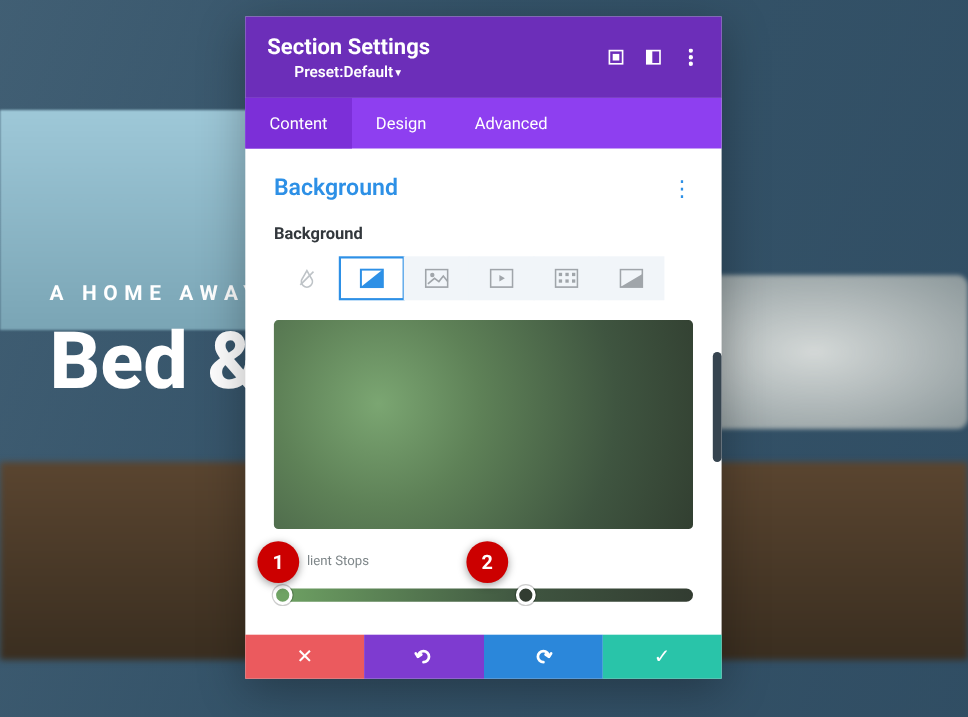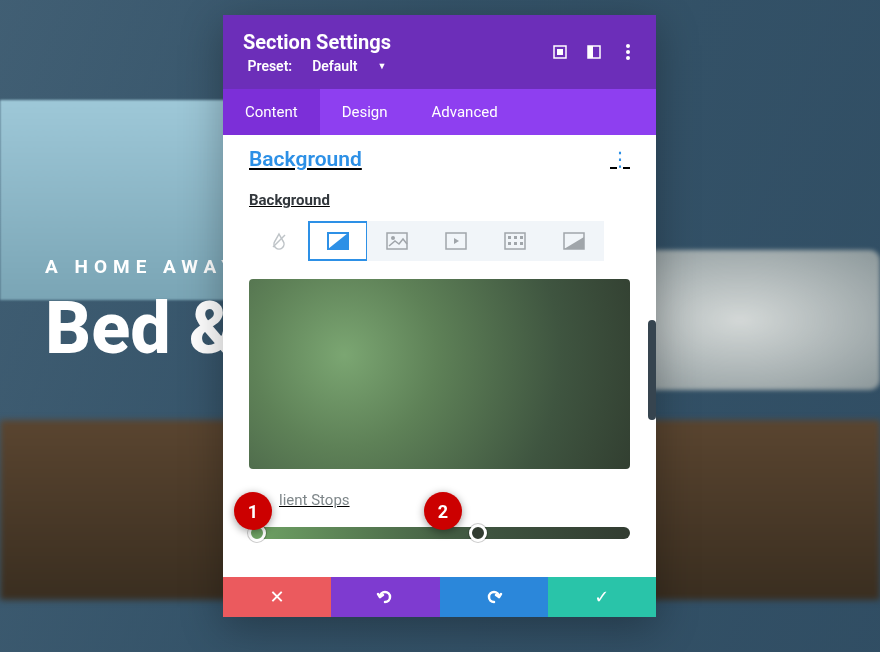--- a/index.html
+++ b/index.html
@@ -86,21 +86,21 @@
     .modal-title {
       font-size: 20px;
       font-weight: 700;
     }
     .modal-preset {
       font-size: 14px;
       font-weight: 600;
       margin-top: 4px;
       display: flex;
       align-items: center;
-      gap: 20px;
+      gap: 0;
     }
     .modal-preset .caret {
       font-size: 9px;
     }
     .modal-header-icons {
       display: flex;
       gap: 18px;
       align-items: center;
     }
     .modal-header-icons .hicon {
@@ -121,24 +121,23 @@
       padding: 14px 22px;
       color: #fff;
       font-size: 15px;
       font-weight: 400;
       cursor: pointer;
     }
     .tab.active {
       background: #7c2fd8;
     }
     .modal-body {
-      padding: 12px 26px;
+      padding: 24px 26px;
       height: 482px;
       position: relative;
-      text-decoration: underline;
     }
     .section-heading-row {
       display: flex;
       justify-content: space-between;
       align-items: center;
       margin-bottom: 20px;
     }
     .section-heading {
       color: #2d90e6;
       font-size: 21px;
@@ -187,21 +186,21 @@
     .bg-type-btn.active svg, .bg-type-btn.active .icon-shape {
       color: #2d90e6;
     }
     .gradient-preview {
       width: 100%;
       height: 190px;
       background: radial-gradient(circle at 25% 40%, #7ba672 0%, #5e8157 30%, #3f5540 70%, #323f31 100%);
       border-radius: 4px;
     }
     .stops-label {
-      font-size: 15px;
+      font-size: 12px;
       font-weight: 400;
       color: #7e8689;
       margin-top: 22px;
       margin-left: 30px;
     }
     .gradient-slider {
       margin-top: 18px;
       position: relative;
       height: 12px;
       background: linear-gradient(90deg, #6fa364 0%, #3f5540 60%, #323c31 100%);

